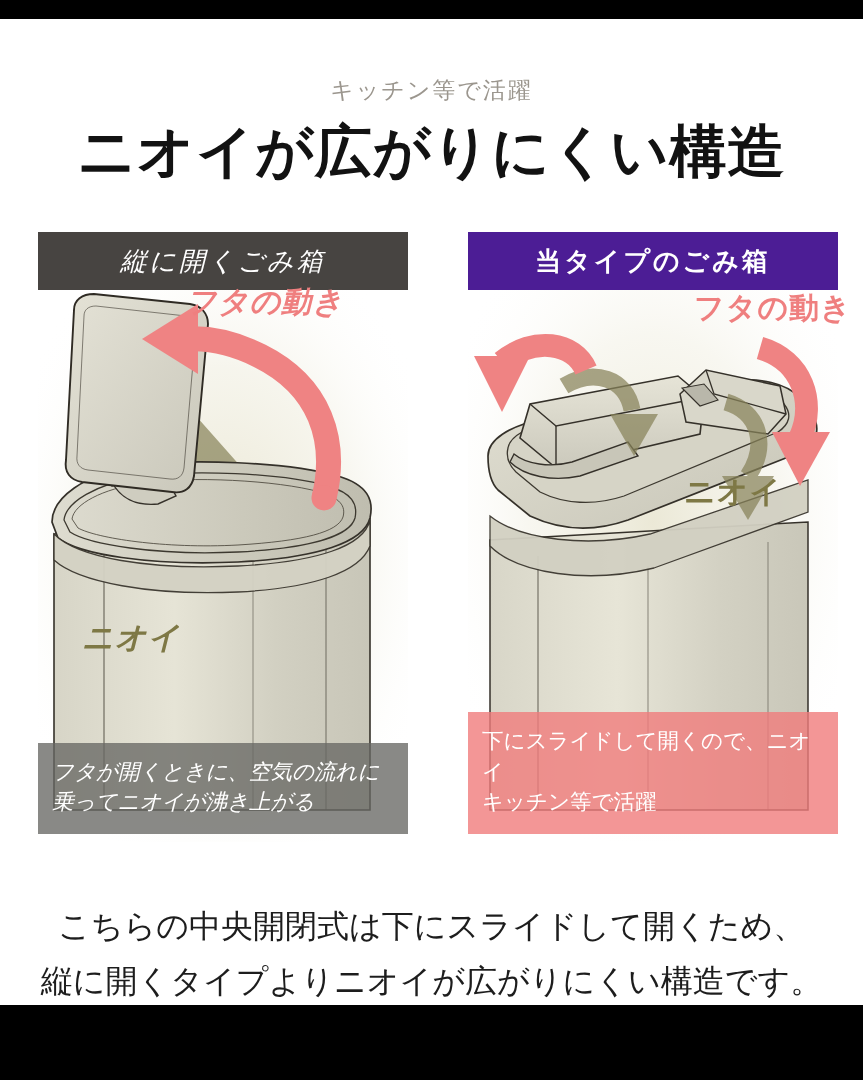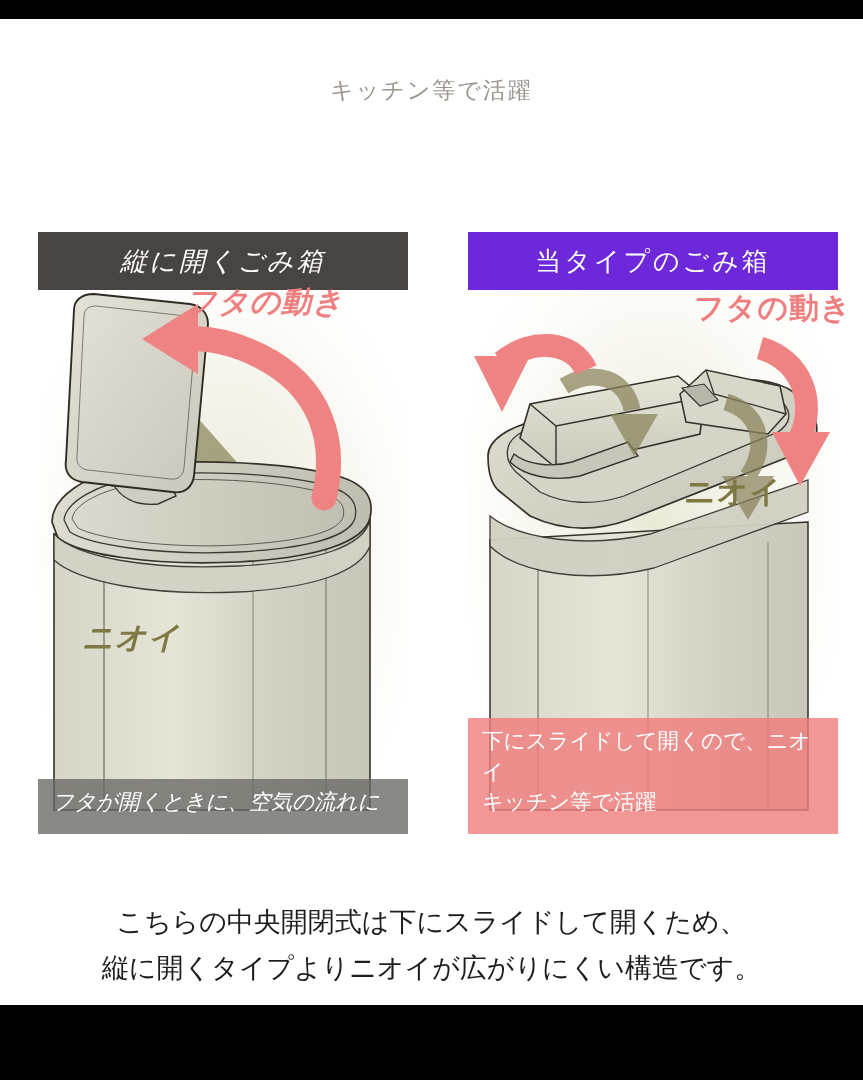--- a/index.html
+++ b/index.html
@@ -86,55 +86,55 @@
     align-items: center;
     justify-content: center;
     font-size: 26px;
     letter-spacing: 3px;
     color: #ffffff;
     font-family: "Liberation Sans", "DejaVu Sans", sans-serif;
     font-weight: 400;
     white-space: nowrap;
   }
   .panel-header.dark { background: #474441; }
-  .panel-header.pink { background: #6d28d9; }
+  .panel-header.pink { background: #4c1d95; font-weight: bold; }
 
   .illus {
     position: absolute;
     top: 58px;
     left: 0;
     width: 370px;
     height: 552px;
     overflow: visible;
   }
   .illus svg { display: block; width: 370px; height: 552px; overflow: visible; }
 
   .caption {
     position: absolute;
     left: 0;
     bottom: 8px;
     width: 370px;
-    padding: 8px 12px 16px 14px;
+    padding: 14px 12px 16px 14px;
     font-size: 21.5px;
     line-height: 1.42;
     color: #ffffff;
     letter-spacing: 0px;
     font-family: "Liberation Sans", "DejaVu Sans", sans-serif;
   }
   .caption.gray { background: rgba(104,104,100,0.78); margin-top: 6px; }
   .caption.rose { background: rgba(240,124,124,0.80); }
 
   
   .summary {
     position: absolute;
     top: 880px;
     left: 0;
     width: 863px;
     text-align: center;
-    font-size: 27px;
+    font-size: 32px;
     line-height: 1.72;
     color: #1d1d1d;
     font-family: "Liberation Serif", "DejaVu Serif", serif;
     font-weight: 400;
   }
   .summary span { display: block; white-space: nowrap; }
 
   
   .lbl-pink { fill: #ef7f7f; font-size: 30px; font-weight: 700;
               font-family: "Liberation Sans","DejaVu Sans",sans-serif; letter-spacing: 1px; }
@@ -146,20 +146,21 @@
 
 <div id="page">
 
   <div class="letterbox top"></div>
   <div class="letterbox bottom"></div>
 
   <div id="canvas">
 
     <div class="eyebrow">キッチン等で活躍</div>
 
+    <div class="headline">ニオイが広がりにくい構造</div>
 
     <div class="panel left">
 
       <div class="panel-header dark">縦に開くごみ箱</div>
 
       <div class="illus">
         <svg viewBox="0 0 370 552" xmlns="http://www.w3.org/2000/svg">
           <defs>
             <radialGradient id="glowL" cx="50%" cy="48%" r="62%">
               <stop offset="0%" stop-color="#e8e4cf" stop-opacity="0.95"></stop>
@@ -257,20 +258,21 @@
             <circle cx="286" cy="208" r="12.5" fill="#ef8383"></circle>
           </g>
 
           <text class="lbl-pink" x="148" y="22">フタの動き</text>
           <text class="lbl-olive" x="44" y="358">ニオイ</text>
         </svg>
       </div>
 
       <div class="caption gray">
         <div>フタが開くときに、空気の流れに</div>
+        <div>乗ってニオイが沸き上がる</div>
       </div>
     </div>
 
     <div class="panel right">
 
       <div class="panel-header pink">当タイプのごみ箱</div>
 
       <div class="illus">
         <svg viewBox="0 0 370 552" xmlns="http://www.w3.org/2000/svg">
           <defs>

